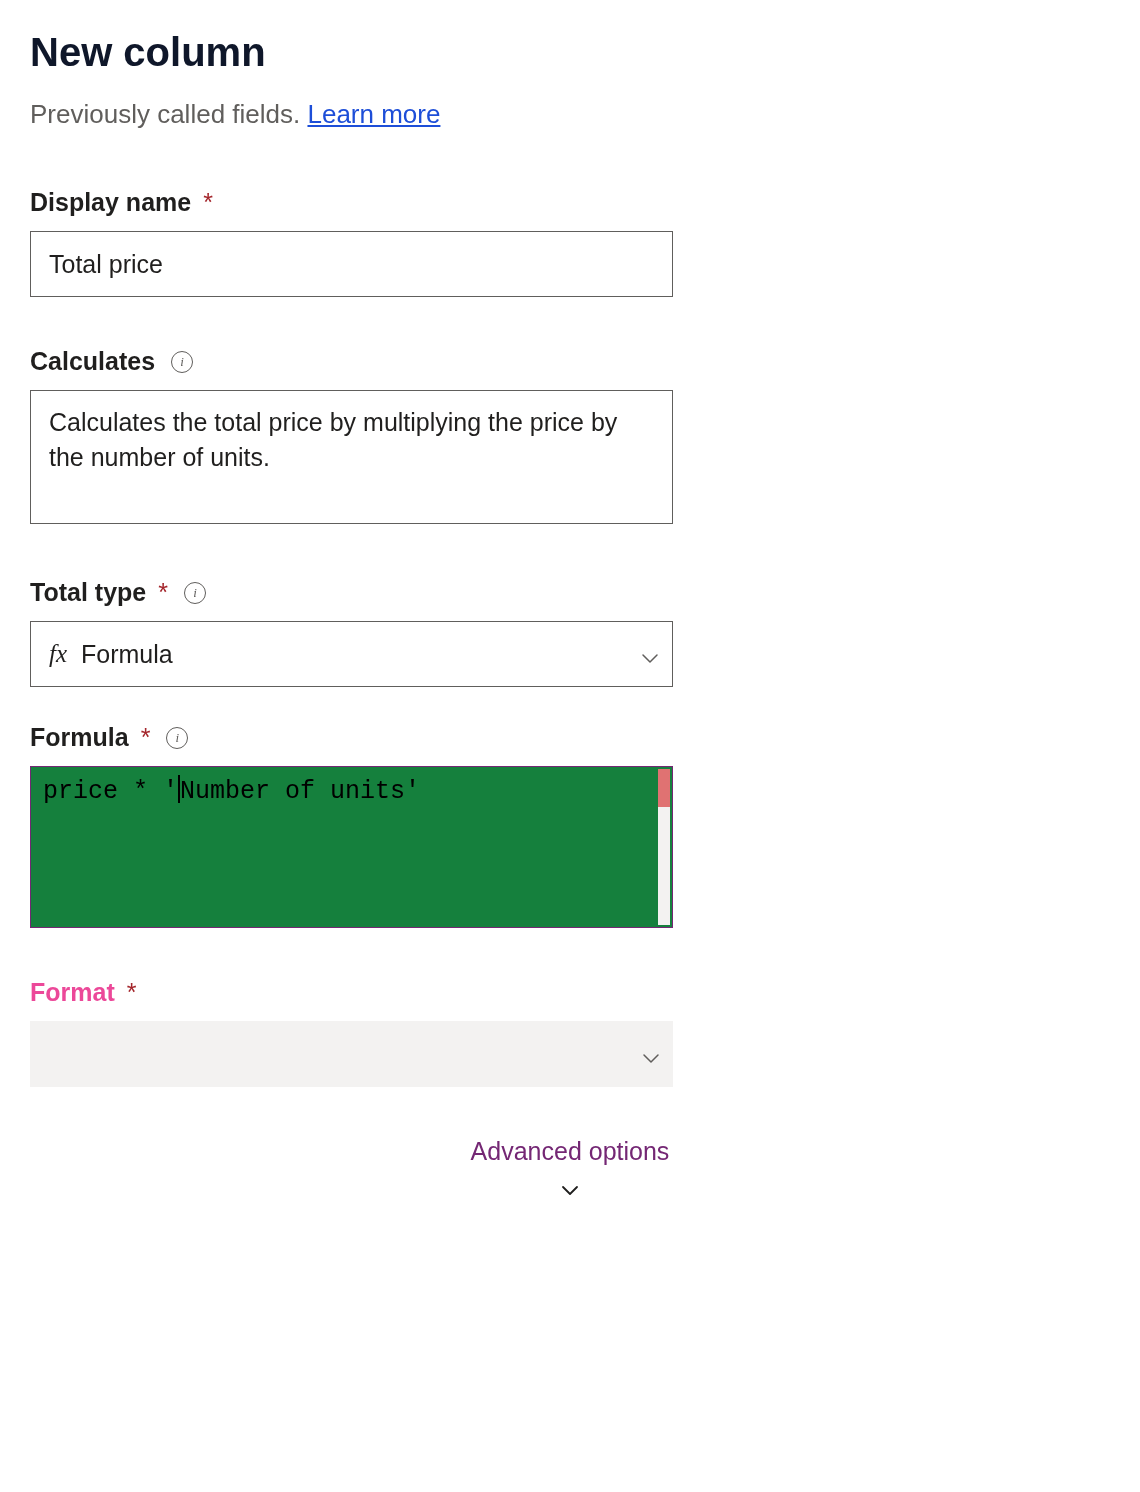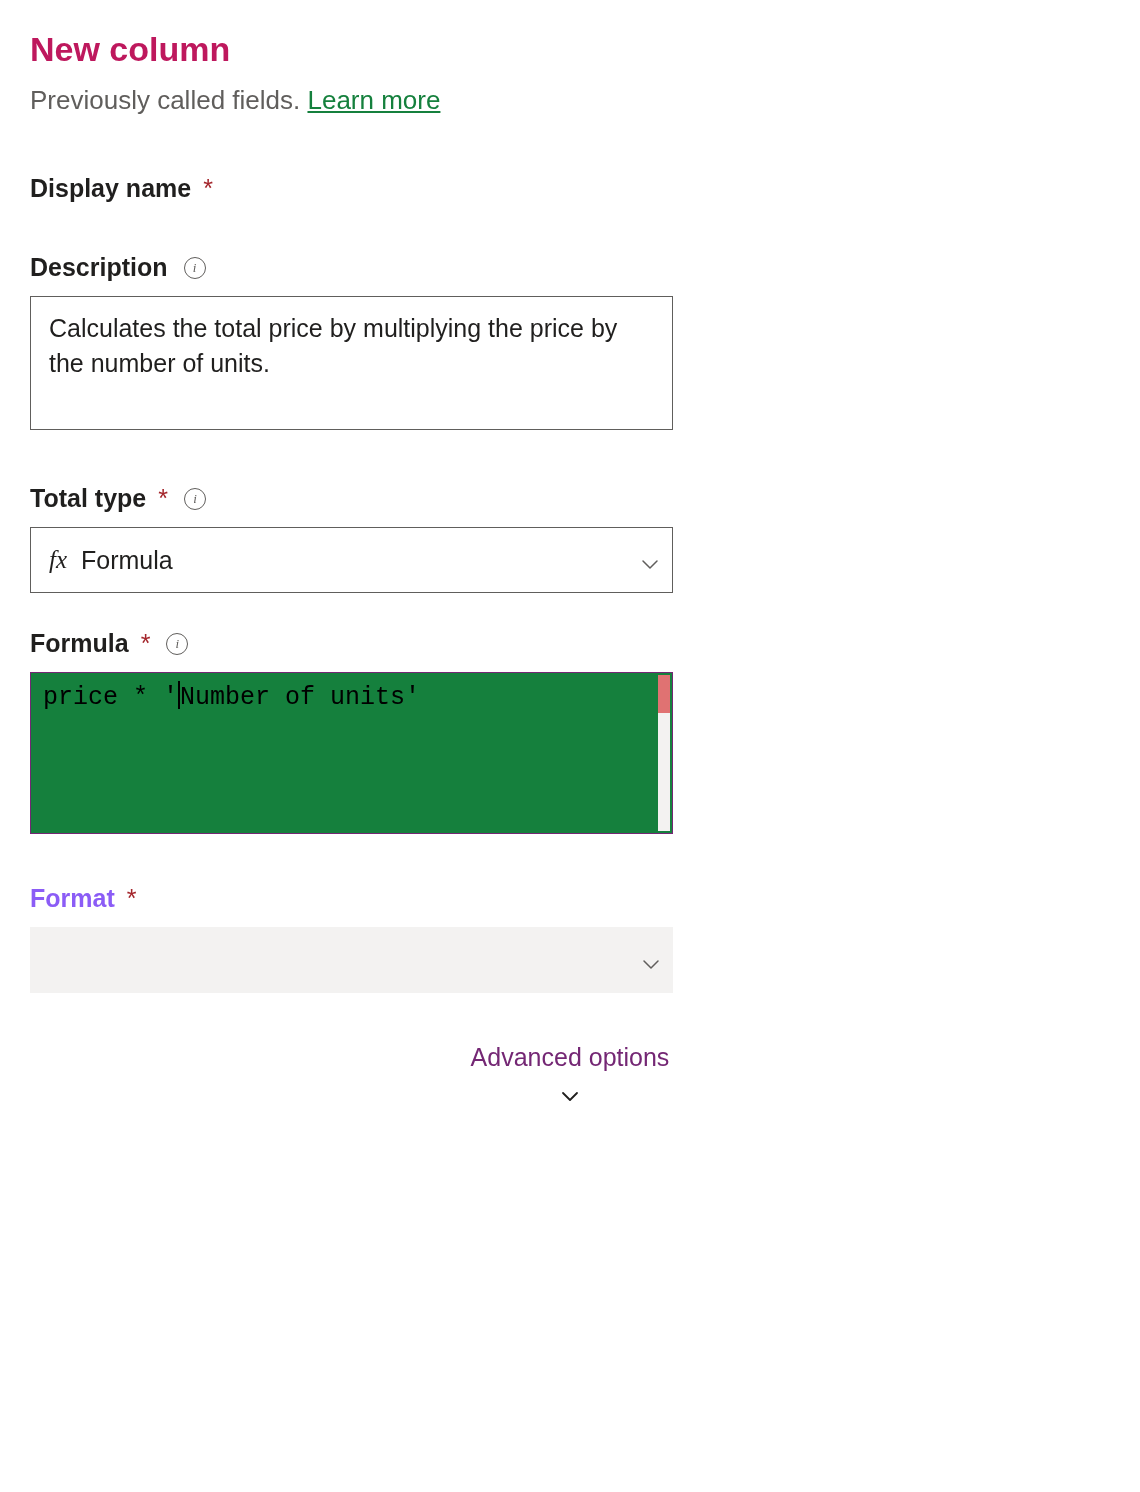--- a/index.html
+++ b/index.html
@@ -4,32 +4,32 @@
   <style>
     * { box-sizing: border-box; margin: 0; padding: 0; }
     body {
       font-family: "Segoe UI", -apple-system, BlinkMacSystemFont, sans-serif;
       background: #ffffff;
       color: #201f1e;
       padding: 30px;
       width: 1140px;
     }
     .page-title {
-      font-size: 34px;
+      font-size: 40px;
       font-weight: 600;
-      color: #be185d;
-      margin-bottom: 16px;
+      color: #0f172a;
+      margin-bottom: 24px;
     }
     .subtitle-row {
       font-size: 26px;
       color: #605e5c;
       margin-bottom: 58px;
     }
     .subtitle-link {
-      color: #15803d;
+      color: #1d4ed8;
       text-decoration: underline;
       cursor: pointer;
     }
     .field-group {
       margin-bottom: 50px;
     }
     .field-group.tight {
       margin-bottom: 36px;
     }
     .field-label-row {
@@ -37,21 +37,21 @@
       align-items: center;
       gap: 10px;
       margin-bottom: 14px;
     }
     .field-label {
       font-size: 25px;
       font-weight: 700;
       color: #201f1e;
     }
     .field-label.disabled {
-      color: #8b5cf6;
+      color: #ec4899;
     }
     .required {
       color: #a4262c;
       font-size: 25px;
       margin-left: 2px;
     }
     .info-icon {
       width: 22px;
       height: 22px;
       border: 1.5px solid #605e5c;
@@ -183,25 +183,26 @@
 <div class="subtitle-row">
   <span>Previously called fields.</span>
   <a class="subtitle-link">Learn more</a>
 </div>
 
 <div class="field-group">
   <div class="field-label-row">
     <span class="field-label">Display name</span>
     <span class="required">*</span>
   </div>
-</div>
-
-<div class="field-group">
-  <div class="field-label-row">
-    <span class="field-label">Description</span>
+  <input class="text-input" type="text" value="Total price" style="">
+</div>
+
+<div class="field-group">
+  <div class="field-label-row">
+    <span class="field-label">Calculates</span>
     <span class="info-icon">i</span>
   </div>
   <textarea class="textarea-input" style="">Calculates the total price by multiplying the price by the number of units.</textarea>
 </div>
 
 <div class="field-group tight">
   <div class="field-label-row">
     <span class="field-label">Total type</span>
     <span class="required">*</span>
     <span class="info-icon">i</span>

